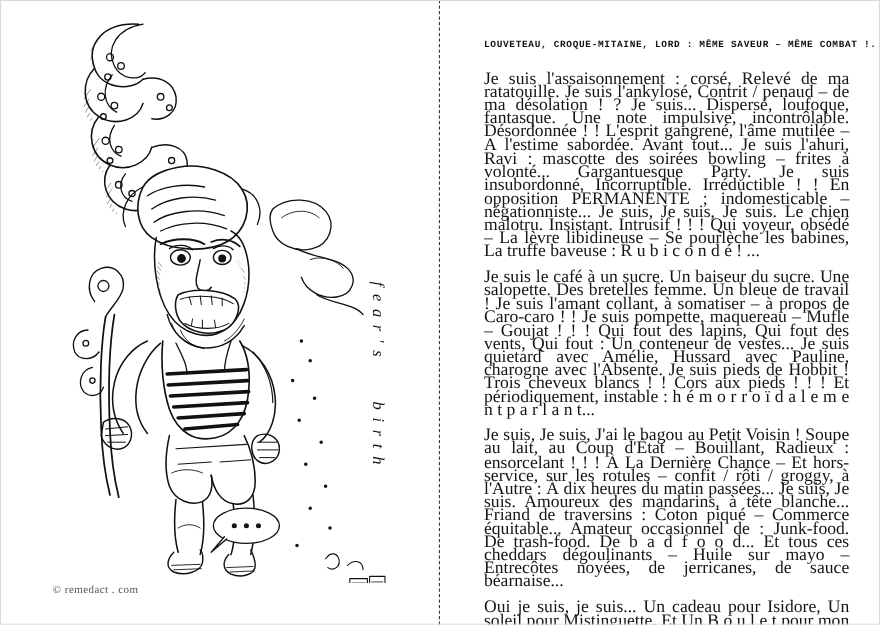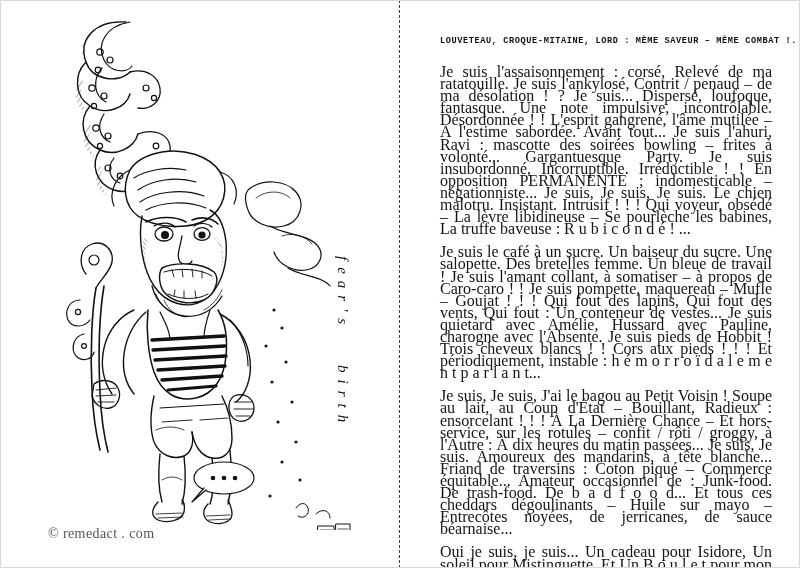--- a/index.html
+++ b/index.html
@@ -40,21 +40,21 @@
     height: 520px;
   }
 
   .illus-svg { display: block; }
 
   .copyright {
     position: absolute;
     left: 48px;
     bottom: 26px;
     font-family: "Liberation Serif", serif;
-    font-size: 14px;
+    font-size: 10px;
     color: #555;
     letter-spacing: .4px;
   }
 
   
   .vert-word {
     position: absolute;
     font-family: "Liberation Serif", serif;
     font-style: italic;
     color: #111;

